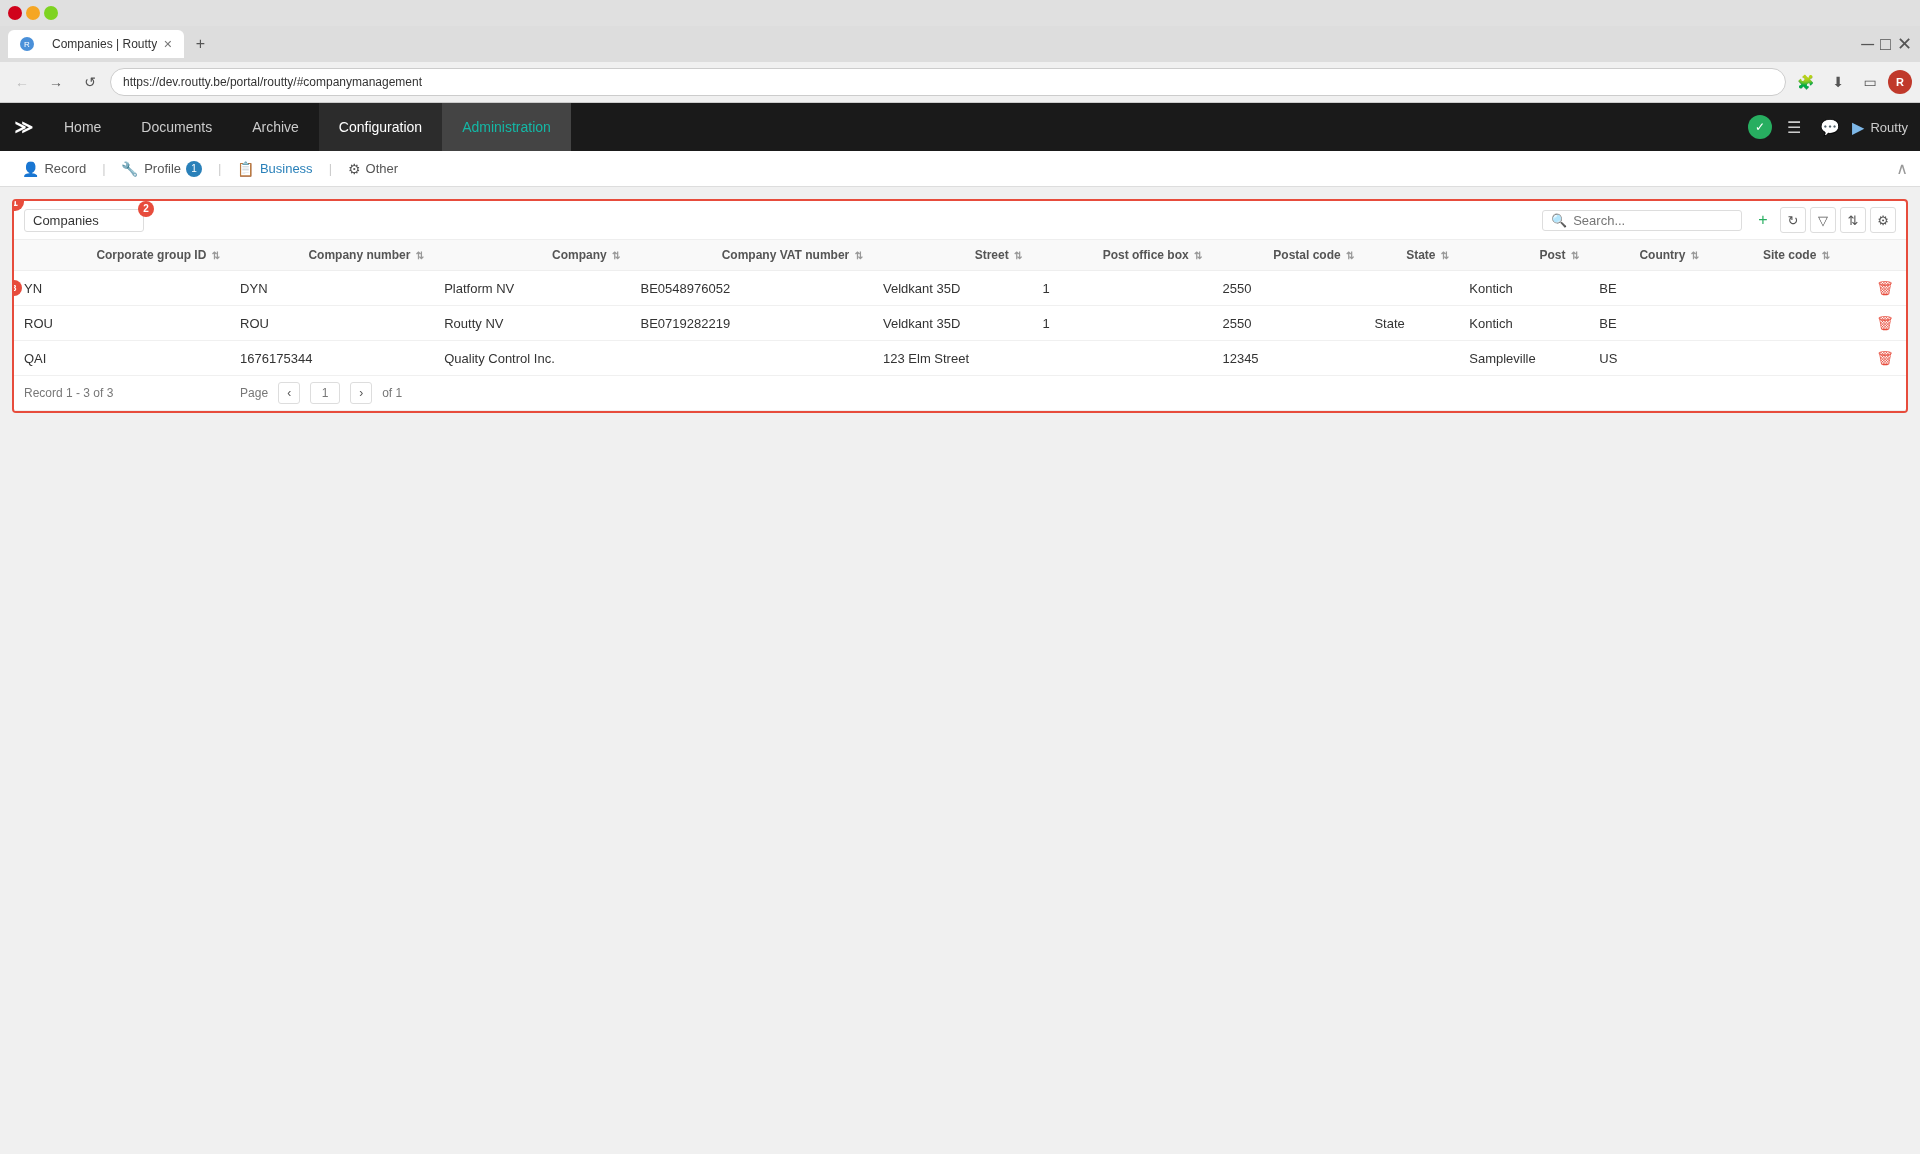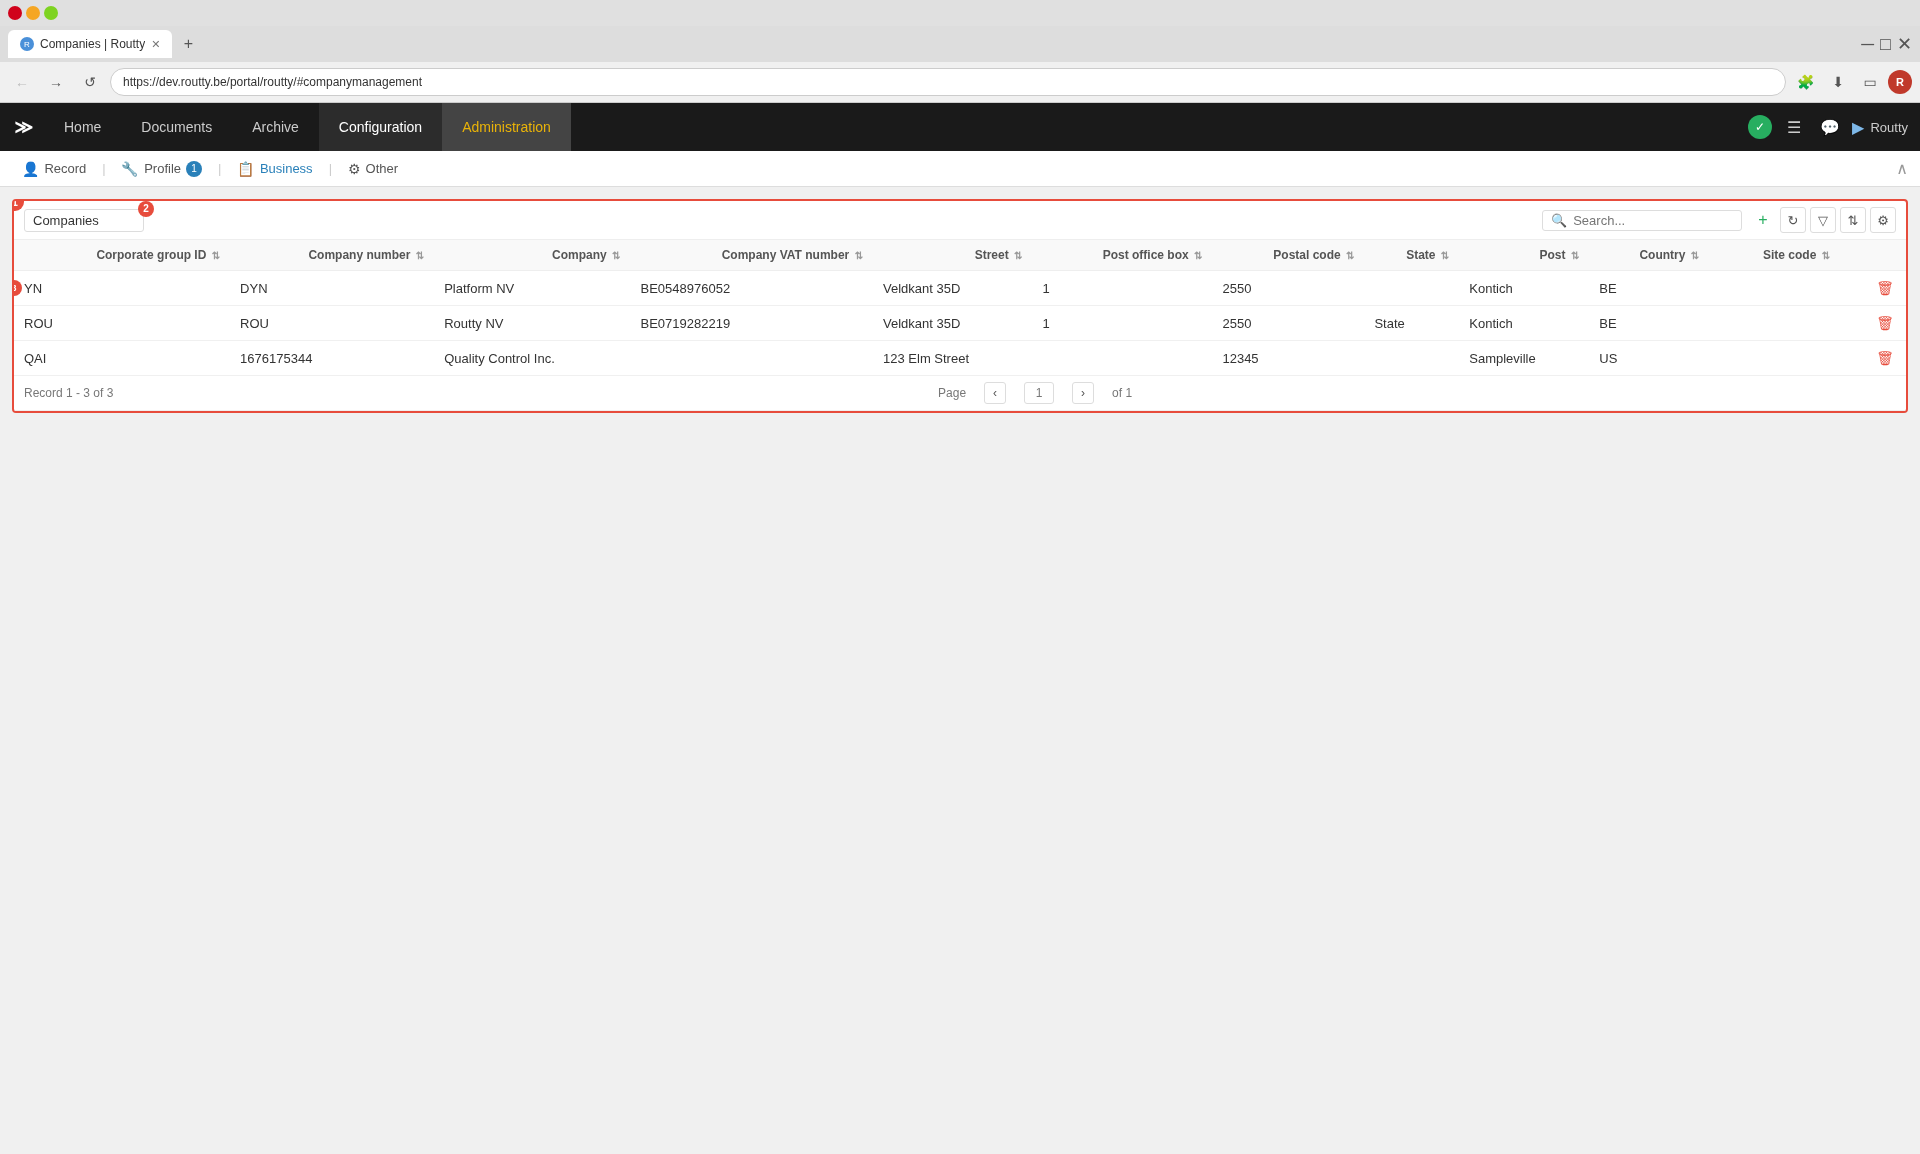--- a/index.html
+++ b/index.html
@@ -3,42 +3,42 @@
   <meta charset="utf-8">
   <style>
     * { box-sizing: border-box; margin: 0; padding: 0; }
     body { font-family: -apple-system, BlinkMacSystemFont, 'Segoe UI', Arial, sans-serif; font-size: 13px; background: #f0f0f0; }
 
     
     .browser-chrome { background: #e8e8e8; border-bottom: 1px solid #ccc; }
     .browser-tabs { display: flex; align-items: center; height: 36px; padding: 0 8px; background: #ddd; }
     .browser-tab { display: flex; align-items: center; gap: 6px; padding: 0 12px; height: 28px; background: white; border-radius: 6px 6px 0 0; font-size: 12px; color: #333; min-width: 160px; max-width: 220px; }
     .browser-tab .tab-favicon { width: 14px; height: 14px; background: #4a90d9; border-radius: 50%; display: flex; align-items: center; justify-content: center; font-size: 8px; color: white; flex-shrink: 0; }
-    .browser-tab .tab-title { flex: 1; overflow: hidden; text-overflow: ellipsis; white-space: nowrap; }
+    .browser-tab .tab-title { flex: 1; overflow: hidden; text-overflow: ellipsis; white-space: nowrap; margin-left: 12px; }
     .browser-tab .tab-close { font-size: 11px; color: #777; cursor: pointer; flex-shrink: 0; }
     .new-tab-btn { width: 24px; height: 24px; display: flex; align-items: center; justify-content: center; color: #555; font-size: 16px; cursor: pointer; margin-left: 4px; }
     .browser-nav { display: flex; align-items: center; gap: 6px; padding: 4px 8px; background: #f0f0f0; height: 40px; }
     .nav-btn { width: 28px; height: 28px; border-radius: 50%; border: none; background: transparent; cursor: pointer; display: flex; align-items: center; justify-content: center; color: #555; font-size: 14px; }
     .nav-btn.disabled { color: #bbb; cursor: default; }
     .address-bar { flex: 1; height: 28px; border: 1px solid #ccc; border-radius: 14px; padding: 4px 12px; font-size: 12px; color: #333; background: white; display: flex; align-items: center; }
     .browser-actions { display: flex; gap: 4px; align-items: center; }
     .browser-action-btn { width: 28px; height: 28px; border-radius: 50%; border: none; background: transparent; cursor: pointer; display: flex; align-items: center; justify-content: center; color: #555; font-size: 14px; }
     .profile-btn { width: 24px; height: 24px; border-radius: 50%; background: #c0392b; display: flex; align-items: center; justify-content: center; color: white; font-size: 11px; font-weight: bold; }
     .win-ctrl { width: 14px; height: 14px; border-radius: 50%; border: none; cursor: pointer; }
     .win-minimize { background: #f5a623; }
     .win-maximize { background: #7ed321; }
     .win-close { background: #d0021b; }
 
     
     .app-header { background: #1a1a1a; display: flex; align-items: center; height: 48px; padding: 0 0 0 8px; }
     .app-logo { width: 32px; height: 32px; display: flex; align-items: center; justify-content: center; color: white; font-size: 18px; font-weight: bold; cursor: pointer; margin-right: 4px; }
     .main-nav { display: flex; align-items: center; flex: 1; height: 100%; text-align: center; }
     .nav-item { padding: 0 20px; height: 100%; display: flex; align-items: center; color: #ccc; font-size: 14px; cursor: pointer; position: relative; }
     .nav-item.active { background: #2c2c2c; color: white; }
-    .nav-item.highlighted { background: #444; color: #eab308; }
+    .nav-item.highlighted { background: #444; color: #14b8a6; }
     .header-right { display: flex; align-items: center; gap: 8px; padding: 0 12px; }
     .status-green { width: 24px; height: 24px; background: #27ae60; border-radius: 50%; display: flex; align-items: center; justify-content: center; color: white; font-size: 12px; }
     .header-icon-btn { width: 28px; height: 28px; display: flex; align-items: center; justify-content: center; color: #ccc; cursor: pointer; font-size: 16px; }
     .user-btn { display: flex; align-items: center; gap: 6px; color: #ccc; cursor: pointer; font-size: 13px; }
 
     
     .sub-nav { background: white; border-bottom: 1px solid #ddd; display: flex; align-items: center; height: 36px; padding: 0 12px; gap: 4px; }
     .sub-nav-item { display: flex; align-items: center; gap: 5px; padding: 0 10px; height: 28px; border-radius: 4px; color: #555; font-size: 13px; cursor: pointer; }
     .sub-nav-item.active { color: #2980b9; }
     .sub-nav-item .icon { font-size: 14px; }
@@ -67,21 +67,21 @@
     thead tr { background: #f9f9f9; border-bottom: 1px solid #eee; }
     th { padding: 8px 10px; text-align: right; font-size: 12px; font-weight: 600; color: #555; white-space: nowrap; cursor: pointer; user-select: none; }
     th .sort-arrows { color: #999; font-size: 10px; margin-left: 2px; }
     tbody tr { border-bottom: 1px solid #f0f0f0; }
     td { padding: 7px 10px; font-size: 13px; color: #333; }
     td.delete-cell { text-align: right; padding-right: 8px; }
     .delete-btn { color: #e74c3c; cursor: pointer; font-size: 14px; background: none; border: none; padding: 2px 4px; }
 
     
     .pagination-row td { padding: 6px 10px; color: #777; font-size: 12px; }
-    .pagination-center { display: flex; align-items: center; gap: 18px; justify-content: center; }
+    .pagination-center { display: flex; align-items: center; gap: 10px; justify-content: flex-start; }
     .page-nav-btn { width: 22px; height: 22px; border: 1px solid #ddd; border-radius: 3px; background: white; cursor: pointer; display: flex; align-items: center; justify-content: center; font-size: 12px; color: #555; }
     .page-num { width: 30px; height: 22px; border: 1px solid #ddd; border-radius: 3px; background: white; text-align: center; font-size: 12px; display: flex; align-items: center; justify-content: center; }
   </style>
 </head>
 <body>
 
 <div class="browser-chrome">
 
   <div style="display:flex; align-items:center; background:#e0e0e0; padding:6px 8px; gap:4px;">
     <div class="win-ctrl win-close"></div>

